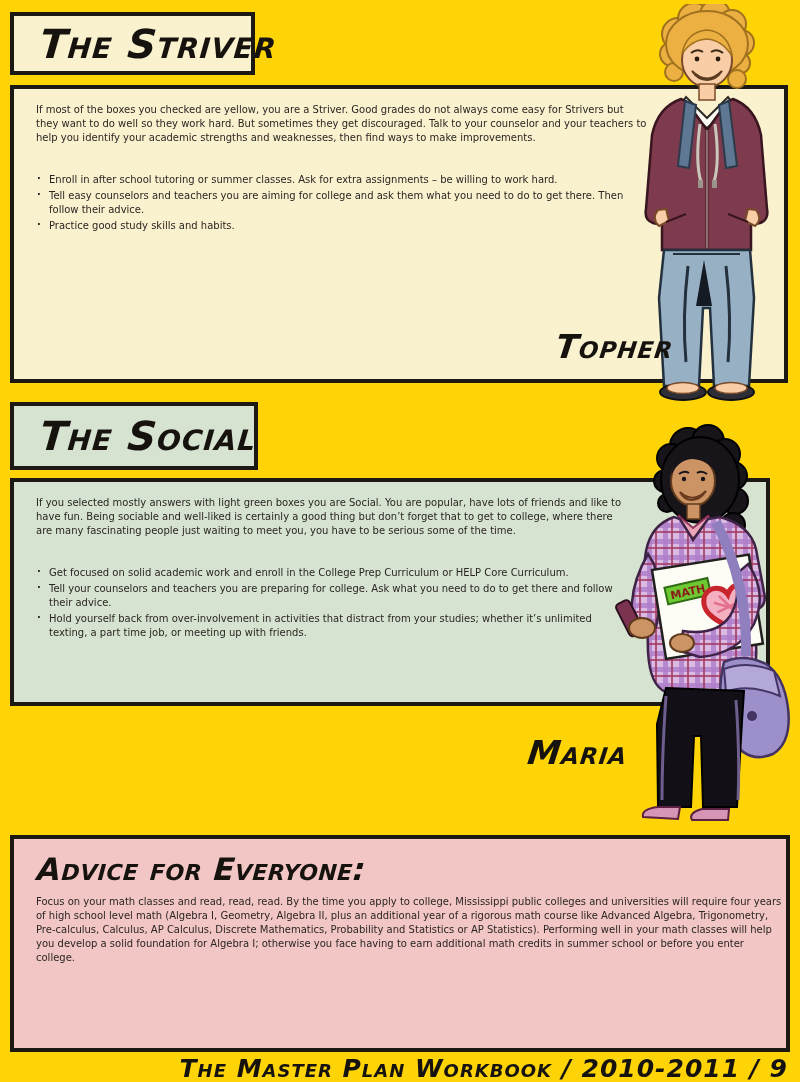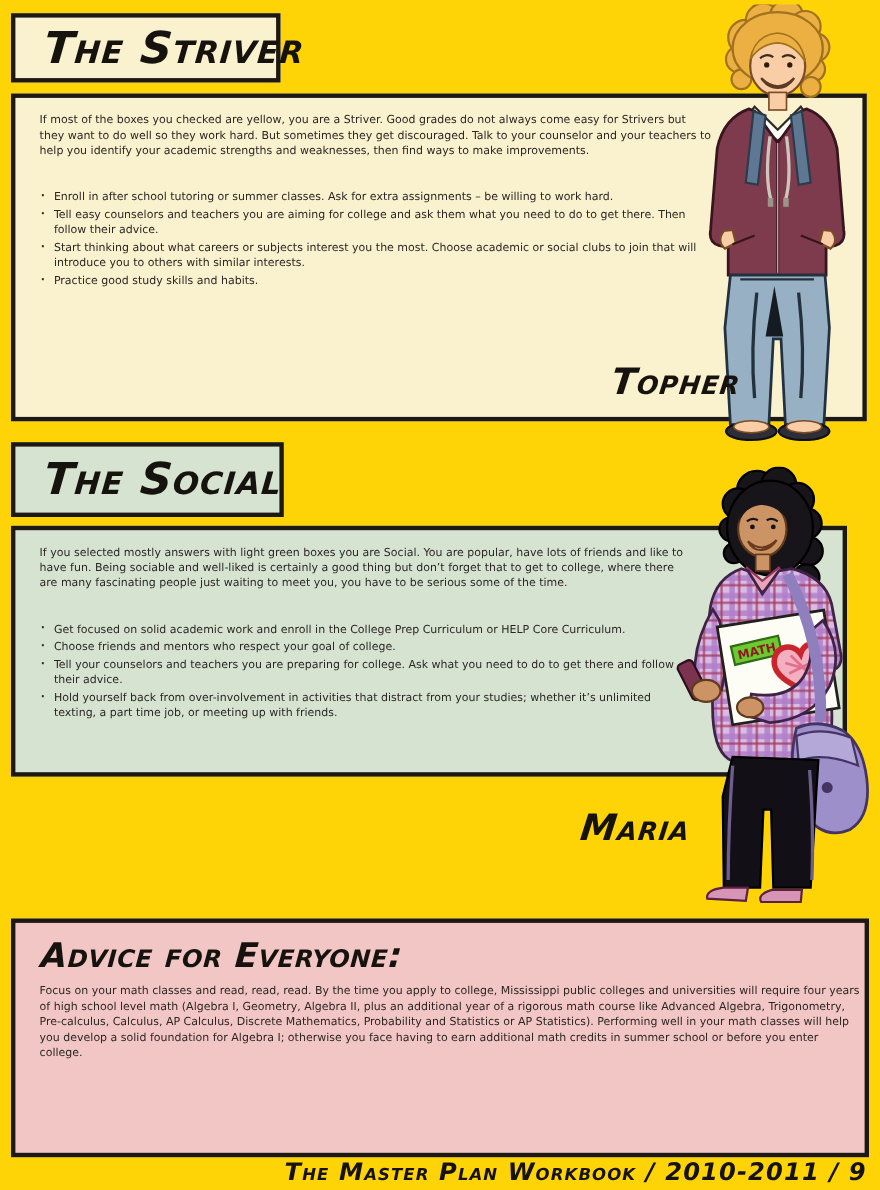--- a/index.html
+++ b/index.html
@@ -30,41 +30,40 @@
   }
   .illustration{position:absolute;z-index:2;}
   .advice-title{
     margin:0 0 8px 0;font-weight:bold;font-style:italic;font-variant:small-caps;
     font-size:31px;letter-spacing:0.5px;color:#16130F;transform:skewX(-4deg);
     transform-origin:left bottom;
   }
   .footer-bar{
     position:absolute;left:0;top:1054px;width:788px;text-align:right;
     font-weight:bold;font-style:italic;font-variant:small-caps;
-    font-size:22px;letter-spacing:1px;color:#16130F;
+    font-size:25px;letter-spacing:1px;color:#16130F;
   }
   .striver-text{width:612px;}
   .social-text{width:585px;}
   .advice-text{width:748px;}
 </style>
 </head>
 <body>
 
 <div class="page">
 
   <div class="box cream title-box" style="left:10px;top:12px;width:245px;height:63px;">
     <span class="title-text">The Striver</span>
   </div>
 
   <div class="box cream content-pad" style="left:10px;top:85px;width:778px;height:298px;">
     <p class="body-text para striver-text">If most of the boxes you checked are yellow, you are a Striver.  Good grades do not always come easy for Strivers but they want to do well so they work hard. But sometimes they get discouraged. Talk to your counselor and your teachers to help you identify your academic strengths and weaknesses, then find ways to make improvements.</p>
     <ul class="bullets body-text striver-text">
       <li><span>Enroll in after school tutoring or summer classes. Ask for extra assignments – be willing to work hard.</span></li>
       <li><span>Tell easy counselors and teachers you are aiming for college and ask them what you need to do to get there. Then follow their advice.</span></li>
-      <li><span>Start thinking about what careers or subjects interest you the most. Choose academic or social clubs to join that will introduce you to others with similar interests.</span></li>
       <li><span>Practice good study skills and habits.</span></li>
     </ul>
   </div>
 
   <div class="char-name" style="left:556px;top:327px;">Topher</div>
 
   <svg class="illustration" style="left:628px;top:4px;" width="174" height="398" viewBox="0 0 174 398">
 
     <g fill="#ECAF41" stroke="#A0711E" stroke-width="2">
       <circle cx="50" cy="30" r="16"></circle>
@@ -120,21 +119,20 @@
   </svg>
 
   <div class="box green title-box" style="left:10px;top:402px;width:248px;height:68px;">
     <span class="title-text">The Social</span>
   </div>
 
   <div class="box green content-pad" style="left:10px;top:478px;width:760px;height:228px;">
     <p class="body-text para social-text">If you selected mostly answers with light green boxes you are Social. You are popular, have lots of friends and like to have fun. Being sociable and well-liked is certainly a good thing but don’t forget that to get to college, where there are many fascinating people just waiting to meet you, you have to be serious some of the time.</p>
     <ul class="bullets body-text social-text">
       <li><span>Get focused on solid academic work and enroll in the College Prep Curriculum or HELP Core Curriculum.</span></li>
-      <li><span>Choose friends and mentors who respect your goal of college.</span></li>
       <li><span>Tell your counselors and teachers you are preparing for college. Ask what you need to do to get there and follow their advice.</span></li>
       <li><span>Hold yourself back from over-involvement in activities that distract from your studies; whether it’s unlimited texting, a part time job, or meeting up with friends.</span></li>
     </ul>
   </div>
 
   <div class="char-name" style="left:528px;top:733px;">Maria</div>
 
   <svg class="illustration" style="left:596px;top:424px;" width="196" height="400" viewBox="0 0 196 400">
     <defs>
       <pattern id="plaidp" width="16" height="16" patternUnits="userSpaceOnUse">

